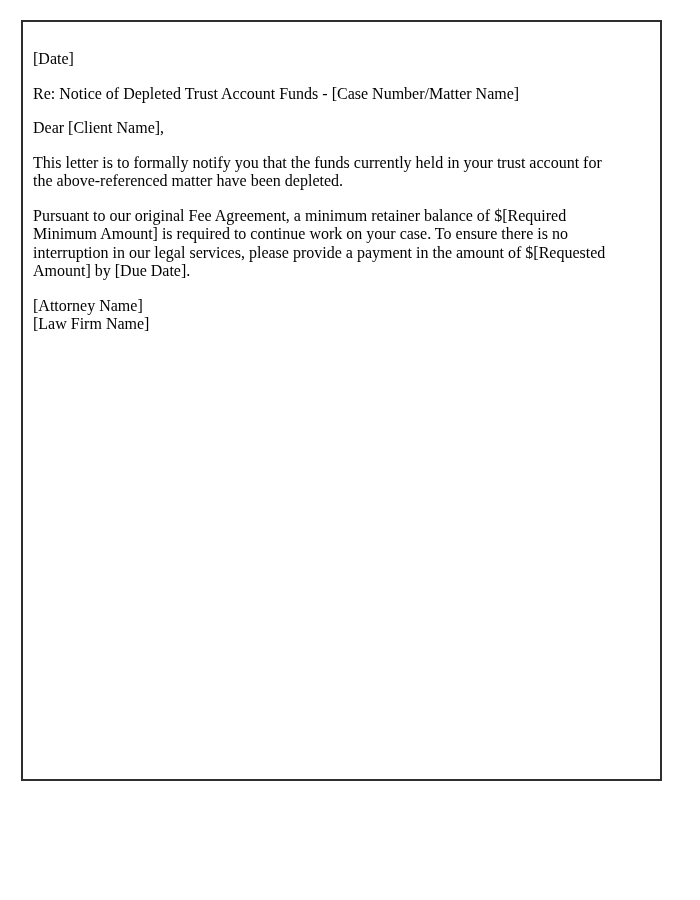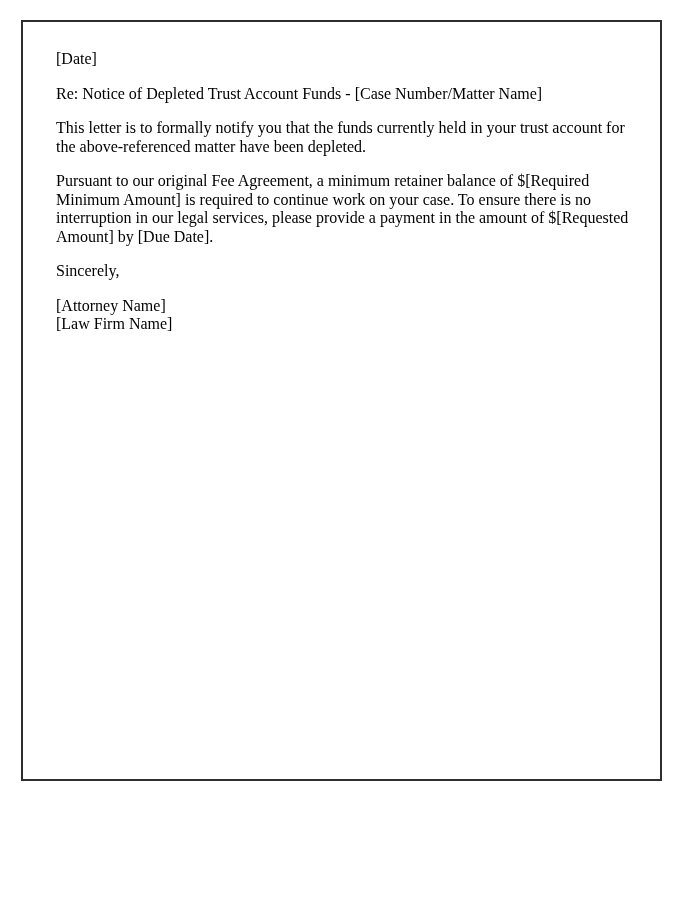--- a/index.html
+++ b/index.html
@@ -16,41 +16,41 @@
   }
   .letter-page {
     position: absolute;
     left: 21px;
     top: 20px;
     width: 641px;
     height: 761px;
     box-sizing: border-box;
     border: 2px solid #2e2e2e;
     background: #ffffff;
-    padding: 28px 18px 0 33px;
+    padding: 28px 18px 0 10px;
     font-family: "Liberation Serif", "DejaVu Serif", serif;
     font-size: 16px;
     line-height: 1.16;
     color: #000000;
   }
   .letter-page p {
     margin: 0 0 16px 0;
     white-space: pre-line;
   }
 </style>
 </head>
 <body>
 
 <div class="canvas">
   <div class="letter-page">
     <p>[Date]</p>
     <p>Re: Notice of Depleted Trust Account Funds - [Case Number/Matter Name]</p>
+    <p>Dear [Client Name],</p>
     <p>This letter is to formally notify you that the funds currently held in your trust account for
 the above-referenced matter have been depleted.</p>
     <p>Pursuant to our original Fee Agreement, a minimum retainer balance of $[Required
 Minimum Amount] is required to continue work on your case. To ensure there is no
 interruption in our legal services, please provide a payment in the amount of $[Requested
 Amount] by [Due Date].</p>
-    <p>Sincerely,</p>
     <p>[Attorney Name]
 [Law Firm Name]</p>
   </div>
 </div>
 
 </body></html>

